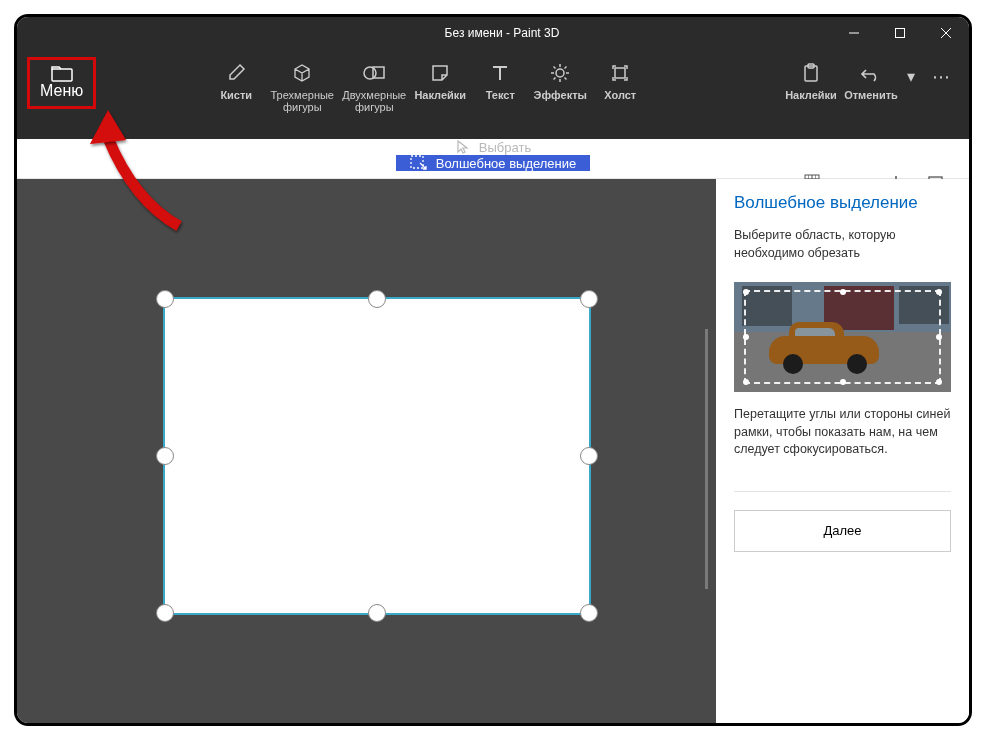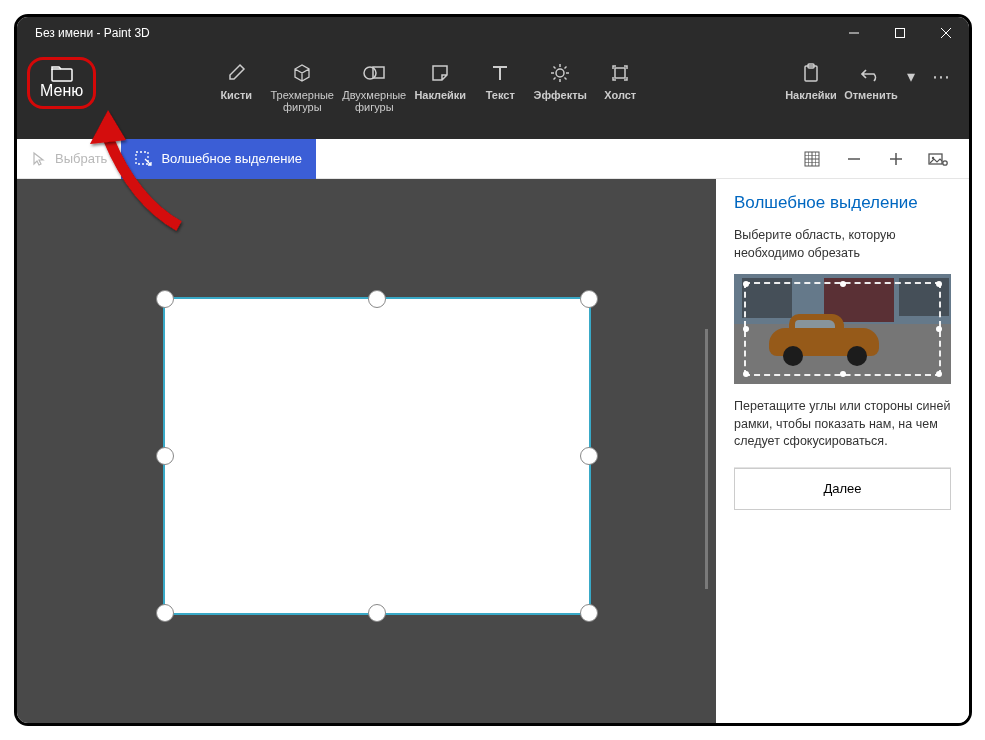--- a/index.html
+++ b/index.html
@@ -1,60 +1,60 @@
 <!DOCTYPE html>
 <html><head>
 <meta charset="utf-8">
 <style>
 * { box-sizing: border-box; margin: 0; padding: 0; font-family: "Segoe UI", sans-serif; }
 body { background: #fff; width: 985px; height: 740px; position: relative; overflow: hidden; }
 .window { position: absolute; left: 14px; top: 14px; width: 958px; height: 712px; border: 3px solid #000; border-radius: 14px; overflow: hidden; background: #fff; }
-.titlebar { height: 32px; background: #2b2b2b; color: #fff; display: flex; align-items: center; padding-left: 18px; font-size: 12px; }
+.titlebar { height: 32px; background: #2b2b2b; color: #fff; display: flex; align-items: center; padding-left: 18px; font-size: 12px; justify-content: center; }
 .win-controls { position: absolute; right: 0; top: 0; display: flex; }
 .win-btn { width: 46px; height: 32px; display: flex; align-items: center; justify-content: center; color: #fff; font-size: 12px; }
 .ribbon { height: 90px; background: #2b2b2b; display: flex; align-items: flex-start; padding-top: 8px; }
 .ribbon-btn { display: flex; flex-direction: column; align-items: center; color: #ccc; font-size: 11px; text-align: center; cursor: pointer; padding: 4px 6px; }
 .ribbon-btn .icon { height: 24px; display: flex; align-items: center; justify-content: center; margin-bottom: 4px; }
 .ribbon-btn.narrow { width: 60px; font-weight: bold; }
 .menu-btn-wrap { position: relative; margin-left: 10px; margin-right: 110px; }
-.menu-btn { border: 3px solid #d40808; border-radius: 16px; padding: 6px 10px; display: flex; flex-direction: column; align-items: center; color: #fff; }
+.menu-btn { border: 3px solid #d40808; border-radius: 0; padding: 6px 10px; display: flex; flex-direction: column; align-items: center; color: #fff; }
 .ribbon-right { margin-left: auto; display: flex; align-items: flex-start; padding-right: 8px; }
 .more-dots { width: 40px; height: 40px; display: flex; align-items: center; justify-content: center; color: #ccc; font-size: 18px; }
 .chev { width: 20px; display:flex; align-items:center; justify-content:center; color:#ccc; padding-top:10px;}
-.toolbar { height: 40px; background: #fff; border-bottom: 1px solid #e5e5e5; display: flex; align-items: center; }
+.toolbar { height: 40px; background: #fff; border-bottom: 1px solid #e5e5e5; display: flex; align-items: center; flex-direction: column; }
 .tl-btn { height: 40px; display: flex; align-items: center; gap: 8px; padding: 0 14px; font-size: 13px; cursor: pointer; }
 .tl-btn.disabled { color: #b8b8b8; }
 .tl-btn.active { background: #3b5ed6; color: #fff; }
 .tl-icons { margin-left: auto; display: flex; gap: 20px; padding-right: 20px; color: #555; }
 .tl-icons .ic { width: 22px; height: 22px; display:flex; align-items:center; justify-content:center; cursor:pointer; }
 .workspace { position: absolute; top: 162px; left: 0; right: 253px; bottom: 0; background: #494949; }
 .canvas { position: absolute; left: 146px; top: 118px; width: 428px; height: 318px; background: #fff; border: 2px solid #39a9c7; }
 .handle { position: absolute; width: 18px; height: 18px; background: #fff; border: 1px solid #888; border-radius: 50%; }
 .h-tl { left: -9px; top: -9px; } .h-tr { right: -9px; top: -9px; }
 .h-bl { left: -9px; bottom: -9px; } .h-br { right: -9px; bottom: -9px; }
 .h-tc { left: 50%; top: -9px; transform: translateX(-50%); }
 .h-bc { left: 50%; bottom: -9px; transform: translateX(-50%); }
 .h-ml { left: -9px; top: 50%; transform: translateY(-50%); }
 .h-mr { right: -9px; top: 50%; transform: translateY(-50%); }
 .scroll-ind { position:absolute; right:8px; top:150px; width:3px; height:260px; background:#7a7a7a; }
 .sidepanel { position: absolute; top: 162px; right: 0; width: 253px; bottom: 0; background: #fff; padding: 14px 18px; }
 .sp-title { color: #0067c0; font-size: 17px; font-weight: 400; margin-bottom: 14px; }
-.sp-sub { font-size: 12.5px; color: #333; line-height: 1.4; margin-bottom: 12px; }
+.sp-sub { font-size: 12.5px; color: #333; line-height: 1.4; margin-bottom: 20px; }
 .sp-preview { width: 100%; height: 110px; position: relative; background: linear-gradient(#9bbbd4 45%, #b5b5b5 45%); margin-bottom: 14px; }
 .sp-preview .overlay { position:absolute; inset:0; background: rgba(0,0,0,.35); }
 .sp-preview .sel { position:absolute; left:10px; top:8px; right:10px; bottom:8px; border:2px dashed rgba(255,255,255,.9); }
 .sp-preview .ph { position:absolute; width:6px; height:6px; background:#fff; border-radius:50%; }
 .car { position:absolute; left:35px; bottom:18px; width:110px; height:45px; }
 .car-body { position:absolute; left:0; bottom:10px; width:110px; height:28px; background:#e68a27; border-radius:16px 16px 8px 8px; }
 .car-top { position:absolute; left:20px; bottom:30px; width:55px; height:22px; background:#e68a27; border-radius:10px 12px 0 0; }
 .car-win { position:absolute; left:26px; bottom:32px; width:40px; height:14px; background:#cfe3ee; border-radius:4px 6px 0 0; }
 .wheel { position:absolute; bottom:0; width:20px; height:20px; background:#2b2b2b; border-radius:50%; }
 .wheel.w1{left:14px;} .wheel.w2{left:78px;}
 .bldg { position:absolute; top:4px; background:#6a7a88; }
-.sp-hint { font-size: 12.5px; color: #333; line-height: 1.4; padding-bottom: 16px; border-bottom: 1px solid #e3e3e3; margin-bottom: 0; }
+.sp-hint { font-size: 12.5px; color: #333; line-height: 1.4; padding-bottom: 32px; border-bottom: 1px solid #e3e3e3; margin-bottom: 18px; }
 .sp-btns { display: flex; gap: 10px; }
 .sp-btn { flex: 1; height: 42px; border: 1px solid #ccc; background: #fff; font-size: 13px; display:flex; align-items:center; justify-content:center; cursor:pointer; }
 .arrow { position: absolute; left: 84px; top: 106px; pointer-events: none; z-index: 50; }
 svg { display:block; }
 </style>
 </head>
 <body>
 
 <div class="window">
 

